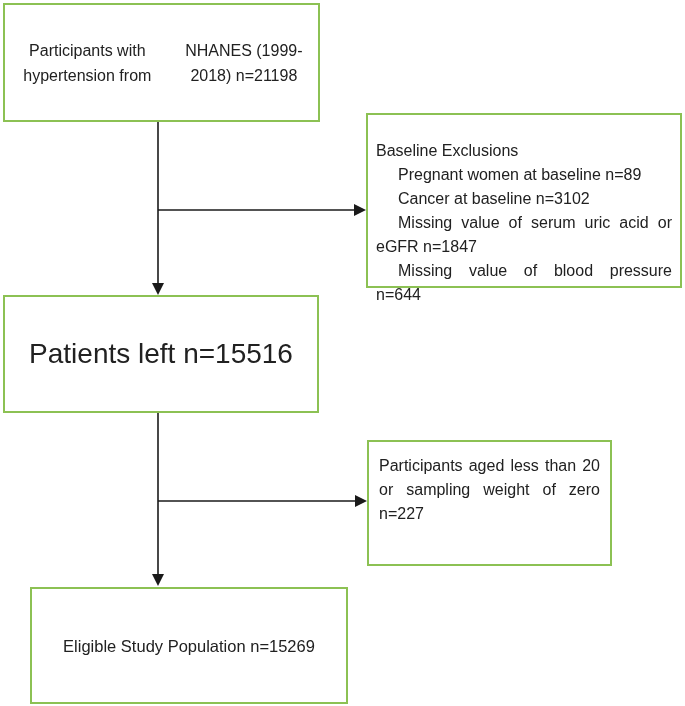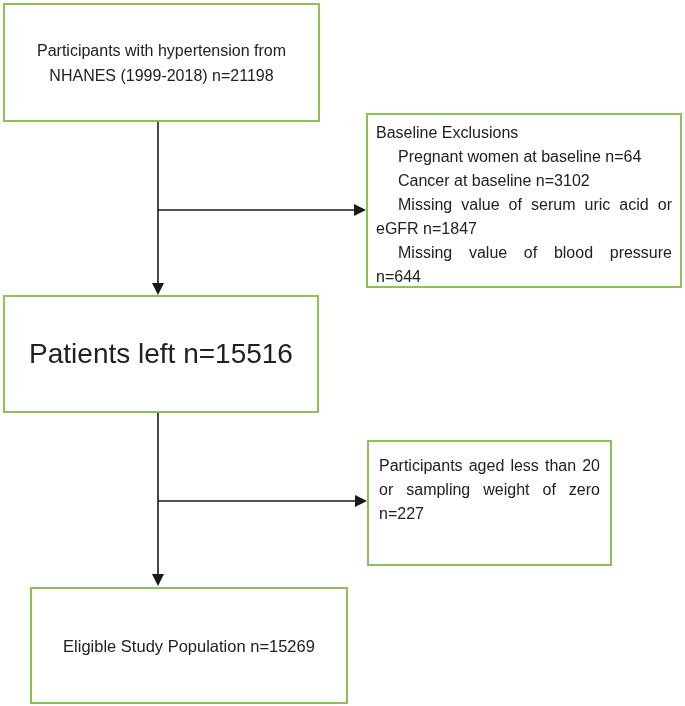--- a/index.html
+++ b/index.html
@@ -17,32 +17,32 @@
     overflow:hidden;
   }
   .box{
     position:absolute;
     box-sizing:border-box;
     border:2px solid var(--green);
     background:#ffffff;
   }
   .center-box{
     display:flex;
-    flex-direction:column;
+    flex-direction:row;
     justify-content:center;
     align-items:center;
     text-align:center;
   }
   #box-top{
     left:3px;top:3px;width:317px;height:119px;
     font-size:16px;line-height:25px;
   }
   #box-baseline{
     left:366px;top:113px;width:316px;height:175px;
-    padding:6px 8px 0 8px;
+    padding:24px 8px 0 8px;
     font-size:16px;line-height:24px;
   }
   #box-baseline p{margin:0;text-align:justify;}
   #box-baseline p.indent{text-indent:22px;}
   #box-patients{
     left:3px;top:295px;width:316px;height:118px;
     font-size:28px;line-height:28px;
   }
   #box-second{
     left:367px;top:440px;width:245px;height:126px;
@@ -81,21 +81,21 @@
     <polygon class="head" points="367,501 355,495 355,507"></polygon>
   </svg>
 
   <div class="box center-box" id="box-top">
     <span>Participants with hypertension from</span>
     <span>NHANES (1999-2018) n=21198</span>
   </div>
 
   <div class="box" id="box-baseline">
     <p>Baseline Exclusions</p>
-    <p class="indent">Pregnant women at baseline n=64</p>
+    <p class="indent">Pregnant women at baseline n=89</p>
     <p class="indent">Cancer at baseline n=3102</p>
     <p class="indent">Missing value of serum uric acid or eGFR n=1847</p>
     <p class="indent">Missing value of blood pressure n=644</p>
   </div>
 
   <div class="box center-box" id="box-patients">
     <span>Patients left n=15516</span>
   </div>
 
   <div class="box" id="box-second">

